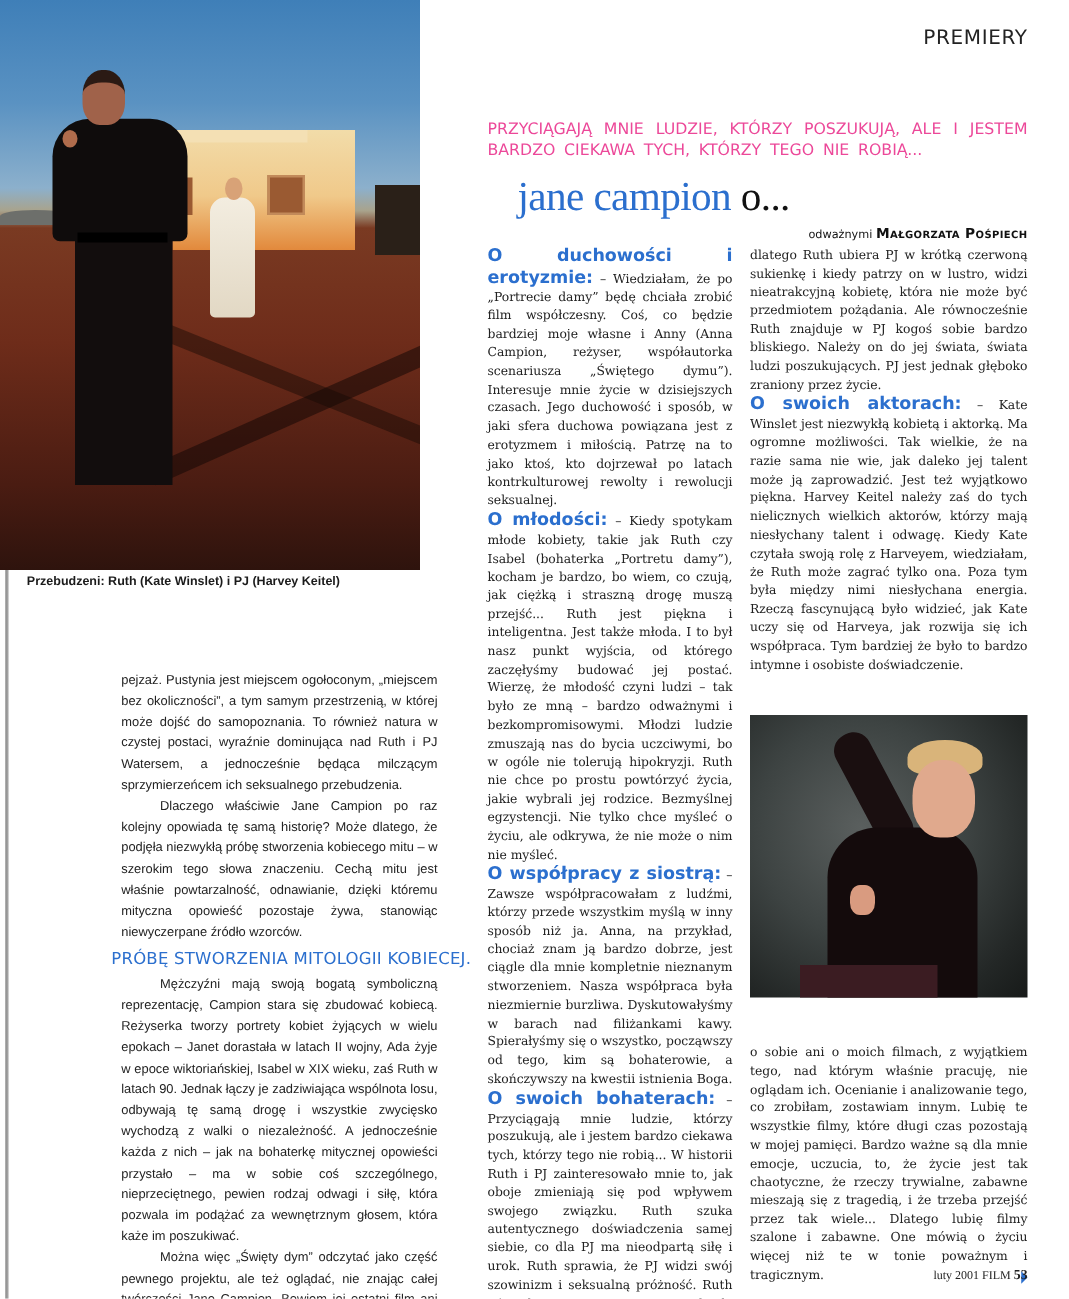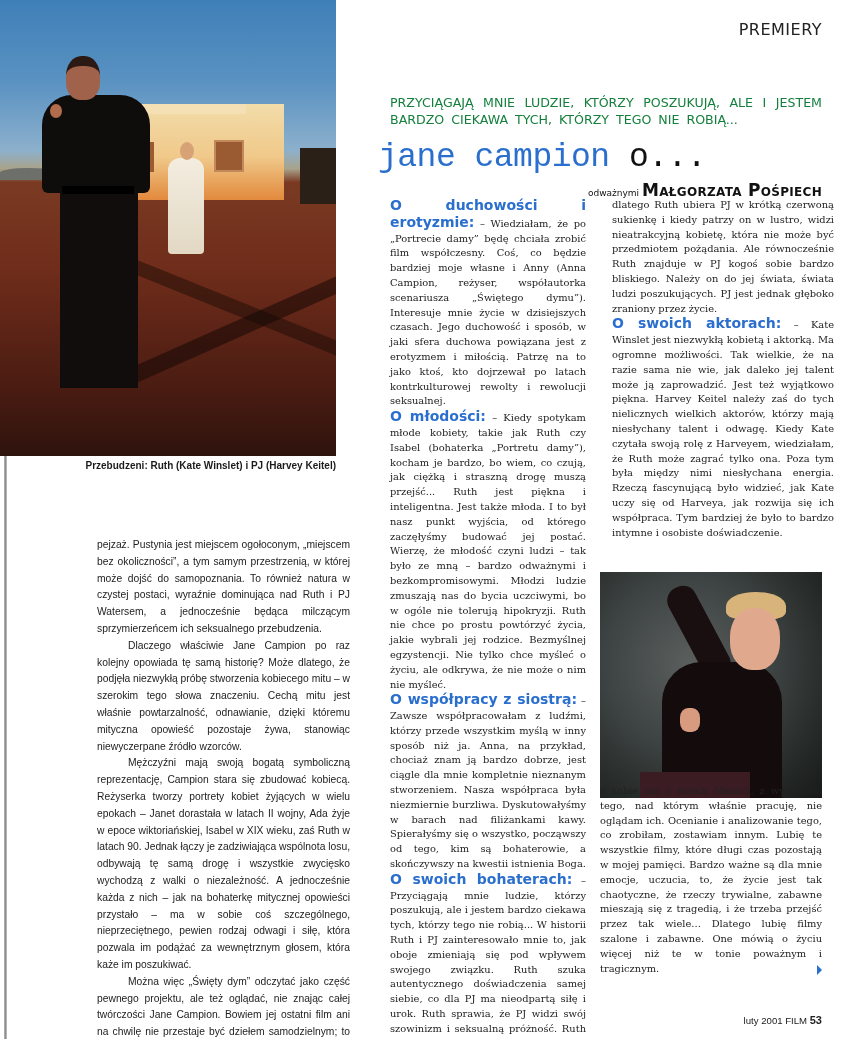--- a/index.html
+++ b/index.html
@@ -23,70 +23,70 @@
   .photo-main .man-body { position: absolute; left: 42px; top: 95px; width: 108px; height: 98px; background: #0f0c0c; border-radius: 30px 30px 6px 6px; }
   .photo-main .man-head { position: absolute; left: 66px; top: 56px; width: 34px; height: 44px; background: #a0624a; border-radius: 45% 45% 40% 40%; border-top: 10px solid #2b1a14; }
   .photo-main .man-legs { position: absolute; left: 60px; top: 188px; width: 78px; height: 200px; background: #120d0d; }
   .photo-main .man-hand { position: absolute; left: 50px; top: 104px; width: 12px; height: 14px; background: #b06c4c; border-radius: 50%; }
   .photo-main .belt { position: absolute; left: 62px; top: 186px; width: 72px; height: 8px; background: #000; }
   .photo-main .woman { position: absolute; left: 168px; top: 158px; width: 36px; height: 96px; background: linear-gradient(to bottom, #f3ede0, #e2d8c4); border-radius: 12px 12px 4px 4px; }
   .photo-main .woman-head { position: absolute; left: 180px; top: 142px; width: 14px; height: 18px; background: #d8a277; border-radius: 50%; }
   .photo-main .shadow1 { position: absolute; left: 110px; top: 320px; width: 260px; height: 16px; background: rgba(20,8,5,0.55); transform: rotate(-24deg); }
   .photo-main .shadow2 { position: absolute; left: 60px; top: 290px; width: 300px; height: 14px; background: rgba(20,8,5,0.45); transform: rotate(22deg); }
 
-  .caption { position: absolute; left: 0; top: 460px; width: 336px; text-align: right;
+  .caption { position: absolute; left: 0; top: 460px; width: 272px; text-align: right;
     font-family: "Liberation Sans", sans-serif; font-weight: bold; font-size: 10px; color: #1b1b1b; }
 
   
   .section-label { position: absolute; right: 33px; top: 20px; font-family: "DejaVu Sans", sans-serif;
     font-size: 16px; letter-spacing: 0.5px; color: #222; }
 
   
   .lead { position: absolute; left: 390px; top: 94px; width: 432px; font-family: "DejaVu Sans", sans-serif;
-    font-size: 12.6px; line-height: 17px; color: #15803d; text-align: justify; text-align-last: left; word-spacing: 3px; }
+    font-size: 12.6px; line-height: 17px; color: #ec4899; text-align: justify; text-align-last: left; word-spacing: 3px; }
 
-  .headline { position: absolute; left: 378px; top: 138px; font-family: Liberation Mono, monospace;
+  .headline { position: absolute; left: 414px; top: 138px; font-family: Liberation Serif, serif;
     font-size: 33px; line-height: 40px; letter-spacing: -0.5px; }
   .headline .blue { color: #2b6fce; }
   .headline .dark { color: #111; }
 
   .byline { position: absolute; right: 33px; top: 180px; font-family: "DejaVu Sans", sans-serif; font-size: 9px; color: #111; }
-  .byline .author { font-weight: bold; font-size: 17px; letter-spacing: 0.3px; font-variant: small-caps; }
+  .byline .author { font-weight: bold; font-size: 11px; letter-spacing: 0.3px; font-variant: small-caps; }
 
   
   .col-left { position: absolute; left: 97px; top: 537px; width: 253px; font-family: "Liberation Sans", sans-serif;
     font-size: 10.3px; line-height: 16.8px; color: #222; text-align: justify; }
   .col-left p { text-indent: 0; }
   .col-left p.ind { text-indent: 31px; }
   .col-left .subhead { font-family: "DejaVu Sans", sans-serif; color: #2b6fce; font-size: 13.2px; line-height: 24px;
     margin: 1px 0 0 -8px; white-space: nowrap; letter-spacing: 0.2px; }
 
   
   .col-mid { position: absolute; left: 390px; top: 198px; width: 196px; font-family: "DejaVu Serif", serif;
     font-size: 9.9px; line-height: 14.8px; color: #222; text-align: justify; }
   .col-right { position: absolute; left: 600px; top: 198px; width: 222px; font-family: "DejaVu Serif", serif;
-    font-size: 9.9px; line-height: 14.8px; color: #222; text-align: justify; margin-left: 12px; }
-  .col-right-bottom { position: absolute; left: 600px; top: 784px; width: 222px; font-family: "DejaVu Serif", serif;
+    font-size: 9.9px; line-height: 14.8px; color: #222; text-align: justify; }
+  .col-right-bottom { position: absolute; left: 600px; top: 836px; width: 222px; font-family: "DejaVu Serif", serif;
     font-size: 9.9px; line-height: 14.8px; color: #222; text-align: justify; }
   .q { font-family: "DejaVu Sans", sans-serif; font-weight: bold; color: #2b6fce; font-size: 14px; }
 
   .end-mark { display: inline-block; width: 0; height: 0; border-top: 5px solid transparent; border-bottom: 5px solid transparent;
     border-left: 5px solid #2b6fce; float: right; margin-top: 3px; }
 
   
   .photo-portrait { position: absolute; left: 600px; top: 572px; width: 222px; height: 226px; overflow: hidden;
     background: radial-gradient(ellipse at 40% 40%, #5a5f5e 0%, #3d4342 45%, #232726 80%, #171a19 100%); }
   .photo-portrait .torso { position: absolute; left: 62px; top: 90px; width: 120px; height: 150px; background: #140b0c; border-radius: 40px 40px 0 0; }
   .photo-portrait .arm { position: absolute; left: 84px; top: 10px; width: 30px; height: 100px; background: #1a0f10; transform: rotate(-28deg); border-radius: 14px; }
   .photo-portrait .face { position: absolute; left: 130px; top: 36px; width: 50px; height: 62px; background: #e0a98d; border-radius: 46% 46% 44% 44%; }
   .photo-portrait .hair { position: absolute; left: 126px; top: 20px; width: 60px; height: 28px; background: #d9b47a; border-radius: 50% 50% 30% 30%; }
   .photo-portrait .hand { position: absolute; left: 80px; top: 136px; width: 20px; height: 24px; background: #d99b80; border-radius: 40%; }
   .photo-portrait .skirt { position: absolute; left: 40px; top: 200px; width: 110px; height: 30px; background: #3b1c22; }
 
-  .folio { position: absolute; right: 33px; top: 1014px; font-family: Liberation Sans, sans-serif; font-size: 9.6px; color: #222; }
+  .folio { position: absolute; right: 33px; top: 1014px; font-family: Liberation Serif, serif; font-size: 9.6px; color: #222; }
   .folio .page { font-weight: bold; font-size: 11px; }
 </style>
 </head>
 <body>
 
 <div class="gutter"></div>
 
 <div class="photo-main">
   <div class="hills"></div>
   <div class="house"></div>
@@ -116,20 +116,21 @@
 </div>
 
 <div class="byline">
   <span>odważnymi</span>
   <span class="author">Małgorzata Pośpiech</span>
 </div>
 
 <div class="col-left">
   <p>pejzaż. Pustynia jest miejscem ogołoconym, „miejscem bez okoliczności”, a tym samym przestrzenią, w której może dojść do samopoznania. To również natura w czystej postaci, wyraźnie dominująca nad Ruth i PJ Watersem, a jednocześnie będąca milczącym sprzymierzeńcem ich seksualnego przebudzenia.</p>
   <p class="ind">Dlaczego właściwie Jane Campion po raz kolejny opowiada tę samą historię? Może dlatego, że podjęła niezwykłą próbę stworzenia kobiecego mitu – w szerokim tego słowa znaczeniu. Cechą mitu jest właśnie powtarzalność, odnawianie, dzięki któremu mityczna opowieść pozostaje żywa, stanowiąc niewyczerpane źródło wzorców.</p>
+  <div class="subhead">PRÓBĘ STWORZENIA MITOLOGII KOBIECEJ.</div>
   <p class="ind">Mężczyźni mają swoją bogatą symboliczną reprezentację, Campion stara się zbudować kobiecą. Reżyserka tworzy portrety kobiet żyjących w wielu epokach – Janet dorastała w latach II wojny, Ada żyje w epoce wiktoriańskiej, Isabel w XIX wieku, zaś Ruth w latach 90. Jednak łączy je zadziwiająca wspólnota losu, odbywają tę samą drogę i wszystkie zwycięsko wychodzą z walki o niezależność. A jednocześnie każda z nich – jak na bohaterkę mitycznej opowieści przystało – ma w sobie coś szczególnego, nieprzeciętnego, pewien rodzaj odwagi i siłę, która pozwala im podążać za wewnętrznym głosem, która każe im poszukiwać.</p>
   <p class="ind"><span>Można więc „Święty dym” odczytać jako część pewnego projektu, ale też oglądać, nie znając całej twórczości Jane Campion. Bowiem jej ostatni film ani na chwilę nie przestaje być dziełem samodzielnym; to oryginalne, świeże i bardzo dobrze zrobione kino. A taka umiejętność twórczego powracania do wątków i tematów to cecha nie tyle rzemieślników kina, co jego autorów. I autorek – a Campion nią jest.</span></p>
 </div>
 
 <div class="col-mid">
   <p><span class="q">O duchowości i erotyzmie:</span> <span>– Wiedziałam, że po „Portrecie damy” będę chciała zrobić film współczesny. Coś, co będzie bardziej moje własne i Anny (Anna Campion, reżyser, współautorka scenariusza „Świętego dymu”). Interesuje mnie życie w dzisiejszych czasach. Jego duchowość i sposób, w jaki sfera duchowa powiązana jest z erotyzmem i miłością. Patrzę na to jako ktoś, kto dojrzewał po latach kontrkulturowej rewolty i rewolucji seksualnej.</span></p>
   <p><span class="q">O młodości:</span> <span>– Kiedy spotykam młode kobiety, takie jak Ruth czy Isabel (bohaterka „Portretu damy”), kocham je bardzo, bo wiem, co czują, jak ciężką i straszną drogę muszą przejść... Ruth jest piękna i inteligentna. Jest także młoda. I to był nasz punkt wyjścia, od którego zaczęłyśmy budować jej postać. Wierzę, że młodość czyni ludzi – tak było ze mną – bardzo odważnymi i bezkompromisowymi. Młodzi ludzie zmuszają nas do bycia uczciwymi, bo w ogóle nie tolerują hipokryzji. Ruth nie chce po prostu powtórzyć życia, jakie wybrali jej rodzice. Bezmyślnej egzystencji. Nie tylko chce myśleć o życiu, ale odkrywa, że nie może o nim nie myśleć.</span></p>
   <p><span class="q">O współpracy z siostrą:</span> <span>– Zawsze współpracowałam z ludźmi, którzy przede wszystkim myślą w inny sposób niż ja. Anna, na przykład, chociaż znam ją bardzo dobrze, jest ciągle dla mnie kompletnie nieznanym stworzeniem. Nasza współpraca była niezmiernie burzliwa. Dyskutowałyśmy w barach nad filiżankami kawy. Spierałyśmy się o wszystko, począwszy od tego, kim są bohaterowie, a skończywszy na kwestii istnienia Boga.</span></p>
   <p><span class="q">O swoich bohaterach:</span> <span>– Przyciągają mnie ludzie, którzy poszukują, ale i jestem bardzo ciekawa tych, którzy tego nie robią... W historii Ruth i PJ zainteresowało mnie to, jak oboje zmieniają się pod wpływem swojego związku. Ruth szuka autentycznego doświadczenia samej siebie, co dla PJ ma nieodpartą siłę i urok. Ruth sprawia, że PJ widzi swój szowinizm i seksualną próżność. Ruth uświadamia mu, co znaczy, kiedy kobieta czuje się tylko przedmiotem fantazji seksualnych i jest widziana tylko w kategoriach swojej fizyczności, a to oznacza, że w pewien sposób nie jest widziana w ogóle. To</span></p>
 </div>

